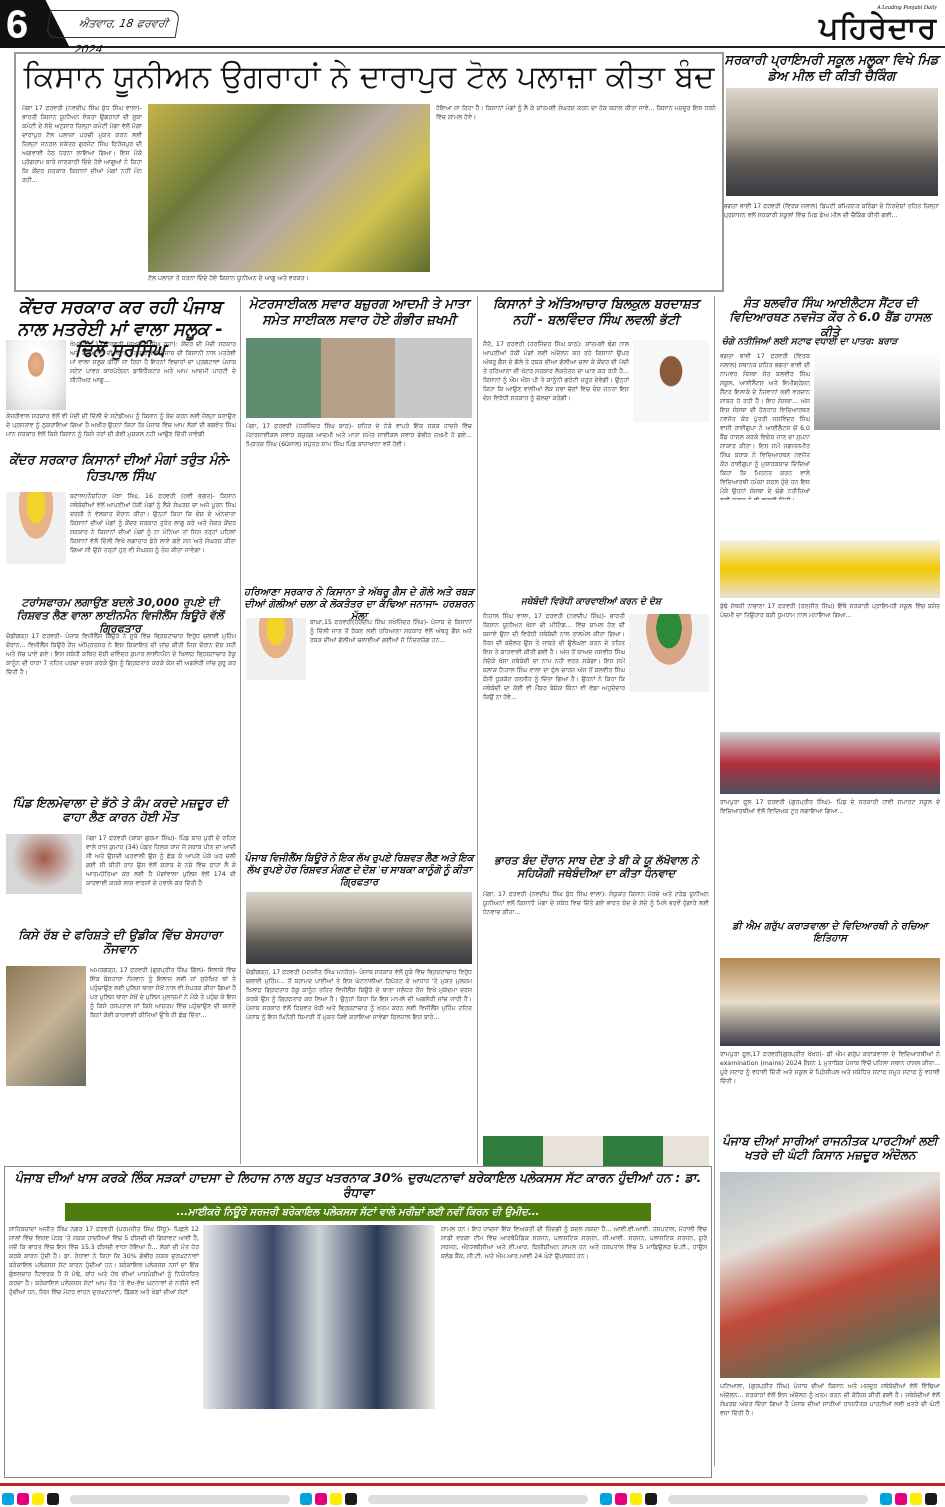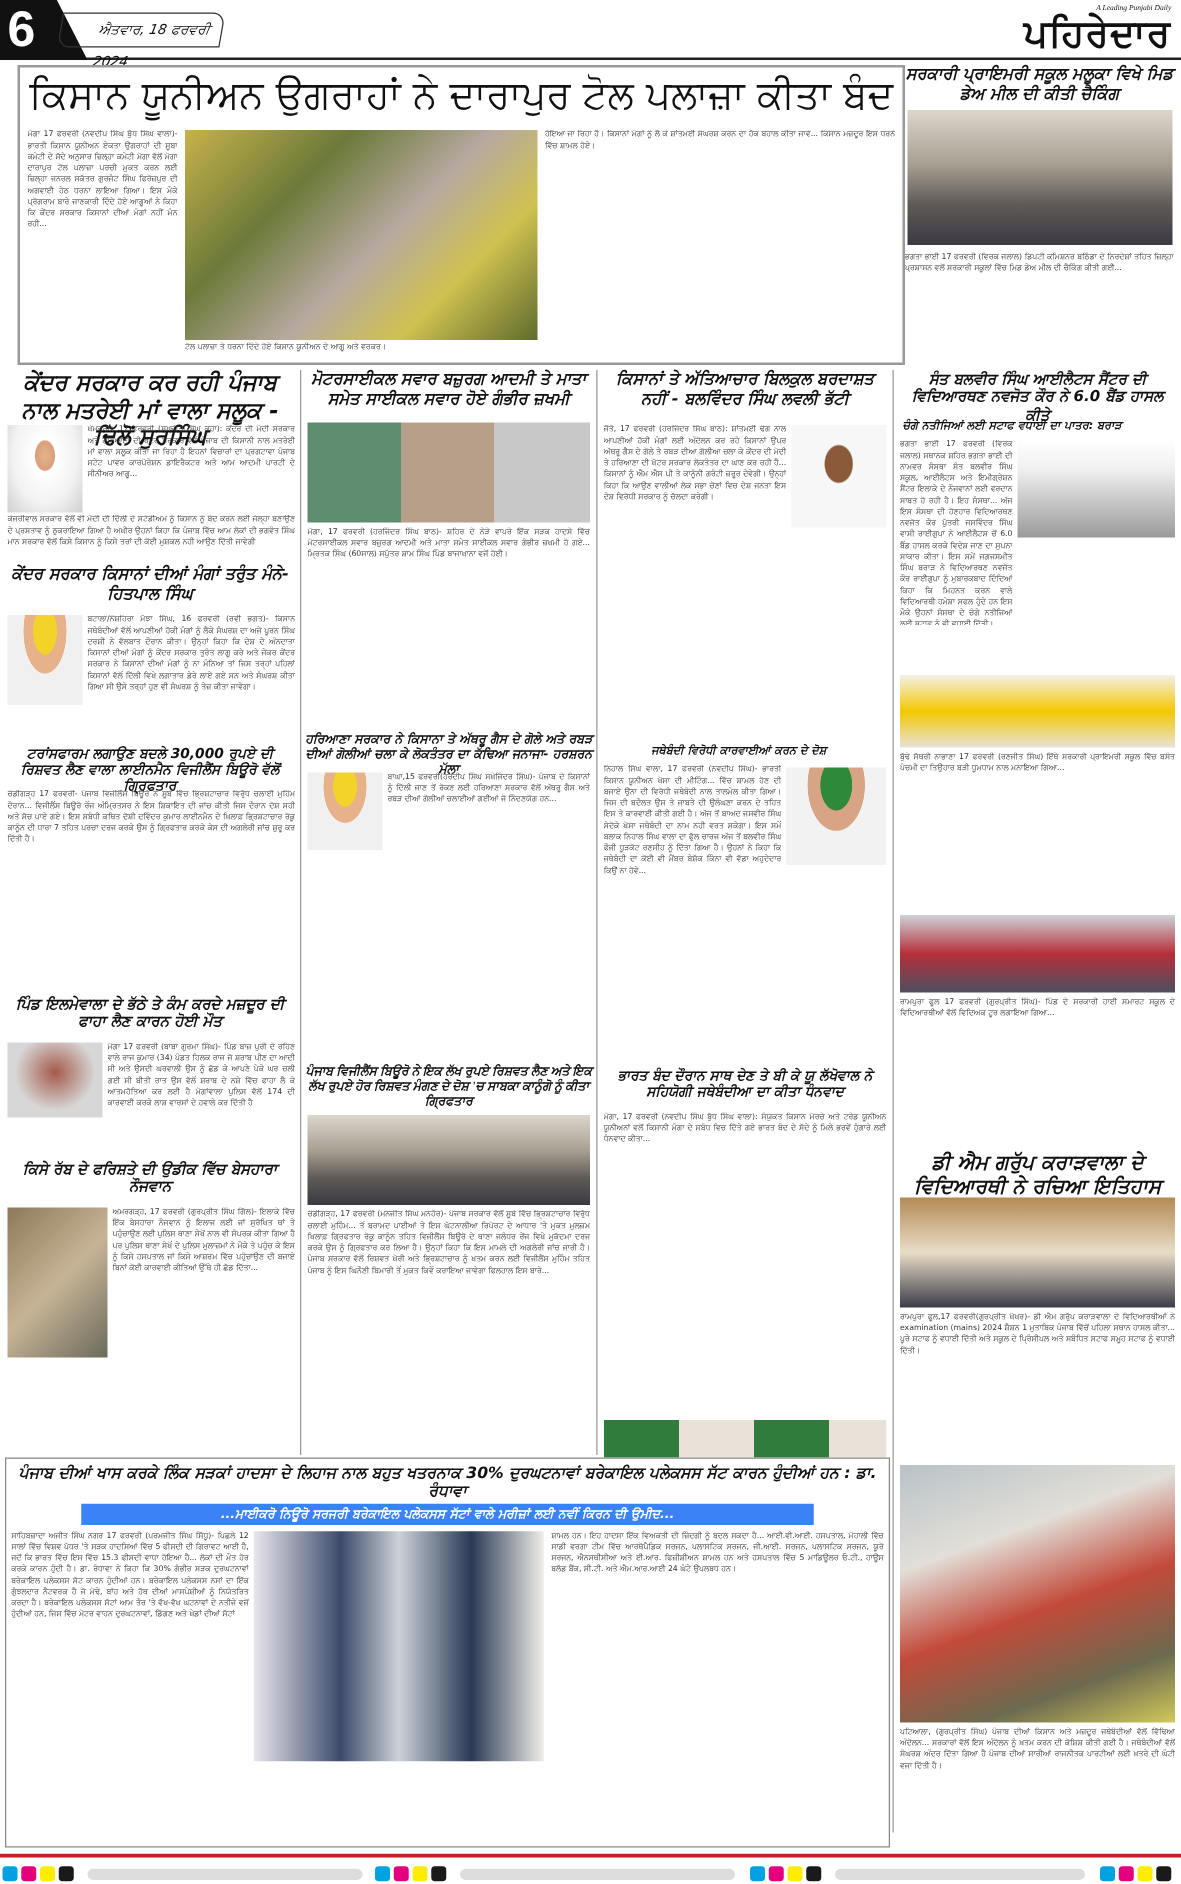--- a/index.html
+++ b/index.html
@@ -31,21 +31,21 @@
   .photo.field { background: linear-gradient(135deg,#8d7a59,#c7b497,#6b6b5b); }
   .photo.face { background: radial-gradient(ellipse at 50% 40%, #a45a4a, #d7d7d7 60%); }
   .photo.elders { background: repeating-linear-gradient(90deg,#2f7c3d 0 60px,#e8e2d8 60px 120px); }
   .photo.school-kids { background: linear-gradient(180deg,#fff 0%,#f0f0f0 30%,#9a9a9a 100%); }
 
   .col-rule { position: absolute; width: 1px; background: #999; }
   .cmyk-bar { position: absolute; left: 0; top: 1483px; width: 945px; height: 24px; border-top: 3px solid #c71c2a; }
   .reg { position: absolute; top: 7px; height: 12px; display: flex; gap: 3px; }
   .reg span { width: 12px; height: 12px; border-radius: 3px; display: inline-block; }
   .grey-bar { position: absolute; top: 9px; height: 9px; background: #ddd; border-radius: 5px; }
-  .ribbon { background: #3b82f6; color: #fff; font-size: 10px; font-weight: bold; font-style: italic; text-align: center; padding: 3px 0; }
+  .ribbon { background: #4d7c0f; color: #fff; font-size: 10px; font-weight: bold; font-style: italic; text-align: center; padding: 3px 0; }
   .sub-hl { font-size: 9px; font-weight: bold; font-style: italic; }
 </style>
 </head>
 <body>
 
 <div class="masthead">
   <div class="page-num">6</div>
   <div class="date-box"><span>ਐਤਵਾਰ, 18 ਫਰਵਰੀ 2024</span></div>
   <div class="brand">
     <div class="tag">A Leading Punjabi Daily</div>
@@ -126,24 +126,25 @@
   <div class="sub-hl" style="position:absolute;top:40px;left:4px;">ਚੰਗੇ ਨਤੀਜਿਆਂ ਲਈ ਸਟਾਫ ਵਧਾਈ ਦਾ ਪਾਤਰ: ਬਰਾੜ</div>
   <div class="photo school-kids" style="left:96px;top:56px;width:126px;height:78px;"></div>
   <div class="body-text" style="position:absolute;left:2px;top:56px;width:90px;height:148px;overflow:hidden;">ਭਗਤਾ ਭਾਈ 17 ਫਰਵਰੀ (ਵਿਰਕ ਜਲਾਲ) ਸਥਾਨਕ ਸ਼ਹਿਰ ਭਗਤਾ ਭਾਈ ਦੀ ਨਾਮਵਰ ਸੰਸਥਾ ਸੰਤ ਬਲਵੀਰ ਸਿੰਘ ਸਕੂਲ, ਆਈਲੈਟਸ ਅਤੇ ਇਮੀਗ੍ਰੇਸ਼ਨ ਸੈਂਟਰ ਇਲਾਕੇ ਦੇ ਨੌਜਵਾਨਾਂ ਲਈ ਵਰਦਾਨ ਸਾਬਤ ਹੋ ਰਹੀ ਹੈ। ਇਹ ਸੰਸਥਾ... ਅੱਜ ਇਸ ਸੰਸਥਾ ਦੀ ਹੋਣਹਾਰ ਵਿਦਿਆਰਥਣ ਨਵਜੋਤ ਕੌਰ ਪੁੱਤਰੀ ਜਸਵਿੰਦਰ ਸਿੰਘ ਵਾਸੀ ਰਾਈਗੁਪਾ ਨੇ ਆਈਲੈਟਸ ਚੋਂ 6.0 ਬੈਂਡ ਹਾਸਲ ਕਰਕੇ ਵਿਦੇਸ਼ ਜਾਣ ਦਾ ਸੁਪਨਾ ਸਾਕਾਰ ਕੀਤਾ। ਇਸ ਸਮੇਂ ਜਗਜਸਮੀਤ ਸਿੰਘ ਬਰਾੜ ਨੇ ਵਿਦਿਆਰਥਣ ਨਵਜੋਤ ਕੌਰ ਰਾਈਗੁਪਾ ਨੂੰ ਮੁਬਾਰਕਬਾਦ ਦਿੰਦਿਆਂ ਕਿਹਾ ਕਿ ਮਿਹਨਤ ਕਰਨ ਵਾਲੇ ਵਿਦਿਆਰਥੀ ਹਮੇਸ਼ਾ ਸਫਲ ਹੁੰਦੇ ਹਨ ਇਸ ਮੌਕੇ ਉਹਨਾਂ ਸੰਸਥਾ ਦੇ ਚੰਗੇ ਨਤੀਜਿਆਂ ਲਈ ਸਟਾਫ ਨੂੰ ਵੀ ਵਧਾਈ ਦਿੱਤੀ।</div>
 
   <div class="photo school" style="left:2px;top:244px;width:220px;height:58px;"></div>
   <div class="body-text" style="position:absolute;left:2px;top:306px;width:220px;height:86px;overflow:hidden;">ਬੁੱਢੇ ਸੱਥਰੀ ਨਾਭਾਣਾ 17 ਫਰਵਰੀ (ਰਣਜੀਤ ਸਿੰਘ) ਇੱਥੇ ਸਰਕਾਰੀ ਪ੍ਰਾਇਮਰੀ ਸਕੂਲ ਵਿੱਚ ਬਸੰਤ ਪੰਚਮੀ ਦਾ ਤਿਉਹਾਰ ਬੜੀ ਧੂਮਧਾਮ ਨਾਲ ਮਨਾਇਆ ਗਿਆ...</div>
 
   <div class="photo tour" style="left:2px;top:436px;width:220px;height:62px;"></div>
   <div class="body-text" style="position:absolute;left:2px;top:502px;width:220px;height:116px;overflow:hidden;">ਰਾਮਪੁਰਾ ਫੂਲ 17 ਫਰਵਰੀ (ਗੁਰਪ੍ਰੀਤ ਸਿੰਘ)- ਪਿੰਡ ਦੇ ਸਰਕਾਰੀ ਹਾਈ ਸਮਾਰਟ ਸਕੂਲ ਦੇ ਵਿਦਿਆਰਥੀਆਂ ਵੱਲੋਂ ਵਿਦਿਅਕ ਟੂਰ ਲਗਾਇਆ ਗਿਆ...</div>
 
-  <div class="hl hl-md" style="position:absolute;top:624px;width:224px;font-size:16px;">ਡੀ ਐਮ ਗਰੁੱਪ ਕਰਾੜਵਾਲਾ ਦੇ ਵਿਦਿਆਰਥੀ ਨੇ ਰਚਿਆ ਇਤਿਹਾਸ</div>
+  <div class="hl hl-md" style="position:absolute;top:624px;width:224px;font-size:10px;">ਡੀ ਐਮ ਗਰੁੱਪ ਕਰਾੜਵਾਲਾ ਦੇ ਵਿਦਿਆਰਥੀ ਨੇ ਰਚਿਆ ਇਤਿਹਾਸ</div>
   <div class="photo group" style="left:2px;top:662px;width:220px;height:88px;background:linear-gradient(180deg,#b48a54,#e9ddc8 50%,#3c3c48);"></div>
   <div class="body-text" style="position:absolute;left:2px;top:754px;width:220px;height:82px;overflow:hidden;">ਰਾਮਪੁਰਾ ਫੂਲ,17 ਫਰਵਰੀ(ਗੁਰਪ੍ਰੀਤ ਖੋਖਰ)- ਡੀ ਐਮ ਗਰੁੱਪ ਕਰਾੜਵਾਲਾ ਦੇ ਵਿਦਿਆਰਥੀਆਂ ਨੇ examination (mains) 2024 ਸ਼ੈਸ਼ਨ 1 ਮੁਤਾਬਿਕ ਪੰਜਾਬ ਵਿੱਚੋਂ ਪਹਿਲਾ ਸਥਾਨ ਹਾਸਲ ਕੀਤਾ... ਪੂਰੇ ਸਟਾਫ ਨੂੰ ਵਧਾਈ ਦਿੱਤੀ ਅਤੇ ਸਕੂਲ ਦੇ ਪ੍ਰਿੰਸੀਪਲ ਅਤੇ ਸਬੰਧਿਤ ਸਟਾਫ ਸਮੂਹ ਸਟਾਫ ਨੂੰ ਵਧਾਈ ਦਿੱਤੀ।</div>
 
+  <div class="hl hl-md" style="position:absolute;top:838px;width:224px;font-size:12px;">ਪੰਜਾਬ ਦੀਆਂ ਸਾਰੀਆਂ ਰਾਜਨੀਤਕ ਪਾਰਟੀਆਂ ਲਈ ਖਤਰੇ ਦੀ ਘੰਟੀ ਕਿਸਾਨ ਮਜ਼ਦੂਰ ਅੰਦੋਲਨ</div>
   <div class="photo protest" style="left:2px;top:876px;width:220px;height:206px;"></div>
   <div class="body-text" style="position:absolute;left:2px;top:1086px;width:220px;height:80px;overflow:hidden;">ਪਟਿਆਲਾ, (ਗੁਰਪ੍ਰੀਤ ਸਿੰਘ) ਪੰਜਾਬ ਦੀਆਂ ਕਿਸਾਨ ਅਤੇ ਮਜ਼ਦੂਰ ਜਥੇਬੰਦੀਆਂ ਵੱਲੋਂ ਵਿੱਢਿਆ ਅੰਦੋਲਨ... ਸਰਕਾਰਾਂ ਵੱਲੋਂ ਇਸ ਅੰਦੋਲਨ ਨੂੰ ਖ਼ਤਮ ਕਰਨ ਦੀ ਕੋਸ਼ਿਸ਼ ਕੀਤੀ ਗਈ ਹੈ। ਜਥੇਬੰਦੀਆਂ ਵੱਲੋਂ ਸੰਘਰਸ਼ ਅੰਦਰ ਦਿੱਤਾ ਗਿਆ ਹੈ ਪੰਜਾਬ ਦੀਆਂ ਸਾਰੀਆਂ ਰਾਜਨੀਤਕ ਪਾਰਟੀਆਂ ਲਈ ਖ਼ਤਰੇ ਦੀ ਘੰਟੀ ਵਜਾ ਦਿੱਤੀ ਹੈ।</div>
 </div>
 
 <div class="box" style="left:4px;top:1166px;width:708px;height:312px;border:1px solid #888;">
   <div class="hl" style="font-size:12.5px;padding:3px 4px;">ਪੰਜਾਬ ਦੀਆਂ ਖਾਸ ਕਰਕੇ ਲਿੰਕ ਸੜਕਾਂ ਹਾਦਸਾ ਦੇ ਲਿਹਾਜ ਨਾਲ ਬਹੁਤ ਖਤਰਨਾਕ 30% ਦੁਰਘਟਨਾਵਾਂ ਬਰੇਕਾਇਲ ਪਲੇਕਸਸ ਸੱਟ ਕਾਰਨ ਹੁੰਦੀਆਂ ਹਨ : ਡਾ. ਰੰਧਾਵਾ</div>
   <div class="ribbon" style="margin:0 60px;">...ਮਾਈਕਰੋ ਨਿਊਰੋ ਸਰਜਰੀ ਬਰੇਕਾਇਲ ਪਲੇਕਸਸ ਸੱਟਾਂ ਵਾਲੇ ਮਰੀਜ਼ਾਂ ਲਈ ਨਵੀਂ ਕਿਰਨ ਦੀ ਉਮੀਦ...</div>
   <div class="body-text" style="position:absolute;left:4px;top:58px;width:190px;height:248px;overflow:hidden;">ਸਾਹਿਬਜ਼ਾਦਾ ਅਜੀਤ ਸਿੰਘ ਨਗਰ 17 ਫਰਵਰੀ (ਪਰਮਜੀਤ ਸਿੰਘ ਸਿੱਧੂ)- ਪਿਛਲੇ 12 ਸਾਲਾਂ ਵਿੱਚ ਵਿਸ਼ਵ ਪੱਧਰ 'ਤੇ ਸੜਕ ਹਾਦਸਿਆਂ ਵਿੱਚ 5 ਫੀਸਦੀ ਦੀ ਗਿਰਾਵਟ ਆਈ ਹੈ, ਜਦੋਂ ਕਿ ਭਾਰਤ ਵਿੱਚ ਇਸ ਵਿੱਚ 15.3 ਫੀਸਦੀ ਵਾਧਾ ਹੋਇਆ ਹੈ... ਲੋਕਾਂ ਦੀ ਮੌਤ ਹੋਰ ਕਰਕੇ ਕਾਰਨ ਹੁੰਦੀ ਹੈ। ਡਾ. ਰੰਧਾਵਾ ਨੇ ਕਿਹਾ ਕਿ 30% ਗੰਭੀਰ ਸੜਕ ਦੁਰਘਟਨਾਵਾਂ ਬਰੇਕਾਇਲ ਪਲੇਕਸਸ ਸੱਟ ਕਾਰਨ ਹੁੰਦੀਆਂ ਹਨ। ਬਰੇਕਾਇਲ ਪਲੇਕਸਸ ਨਸਾਂ ਦਾ ਇੱਕ ਗੁੰਝਲਦਾਰ ਨੈਟਵਰਕ ਹੈ ਜੋ ਮੋਢੇ, ਬਾਂਹ ਅਤੇ ਹੱਥ ਦੀਆਂ ਮਾਸਪੇਸ਼ੀਆਂ ਨੂੰ ਨਿਯੰਤਰਿਤ ਕਰਦਾ ਹੈ। ਬਰੇਕਾਇਲ ਪਲੇਕਸਸ ਸੱਟਾਂ ਆਮ ਤੌਰ 'ਤੇ ਵੱਖ-ਵੱਖ ਘਟਨਾਵਾਂ ਦੇ ਨਤੀਜੇ ਵਜੋਂ ਹੁੰਦੀਆਂ ਹਨ, ਜਿਸ ਵਿੱਚ ਮੋਟਰ ਵਾਹਨ ਦੁਰਘਟਨਾਵਾਂ, ਡਿੱਗਣ ਅਤੇ ਖੇਡਾਂ ਦੀਆਂ ਸੱਟਾਂ</div>
   <div class="photo hospital2" style="left:198px;top:58px;width:232px;height:184px;"></div>
   <div class="body-text" style="position:absolute;left:436px;top:58px;width:266px;height:248px;overflow:hidden;">ਸ਼ਾਮਲ ਹਨ। ਇਹ ਹਾਦਸਾ ਇੱਕ ਵਿਅਕਤੀ ਦੀ ਜ਼ਿੰਦਗੀ ਨੂੰ ਬਦਲ ਸਕਦਾ ਹੈ... ਆਈ.ਵੀ.ਆਈ. ਹਸਪਤਾਲ, ਮੋਹਾਲੀ ਵਿੱਚ ਸਾਡੀ ਵਰਗਾ ਟੀਮ ਵਿੱਚ ਆਰਥੋਪੈਡਿਕ ਸਰਜਨ, ਪਲਾਸਟਿਕ ਸਰਜਨ, ਜੀ.ਆਈ. ਸਰਜਨ, ਪਲਾਸਟਿਕ ਸਰਜਨ, ਯੂਰੋ ਸਰਜਨ, ਐਨਸਥੀਸੀਆ ਅਤੇ ਈ.ਆਰ. ਫਿਜ਼ੀਸ਼ੀਅਨ ਸ਼ਾਮਲ ਹਨ ਅਤੇ ਹਸਪਤਾਲ ਵਿੱਚ 5 ਮਾਡਿਊਲਰ ਓ.ਟੀ., ਹਾਊਸ ਬਲੱਡ ਬੈਂਕ, ਸੀ.ਟੀ. ਅਤੇ ਐਮ.ਆਰ.ਆਈ 24 ਘੰਟੇ ਉਪਲਬਧ ਹਨ।</div>

